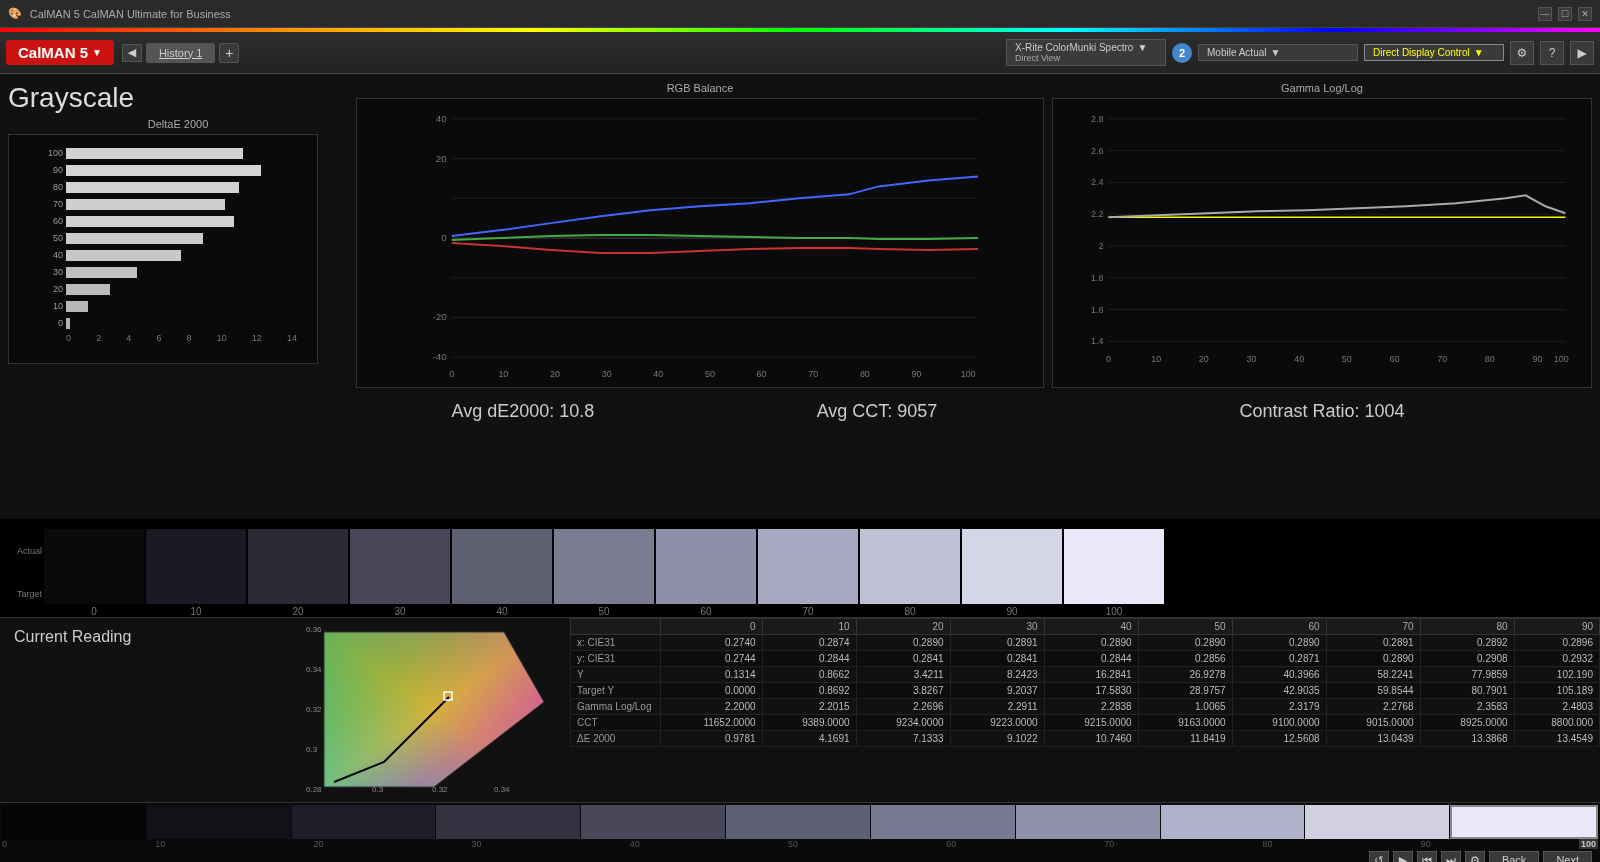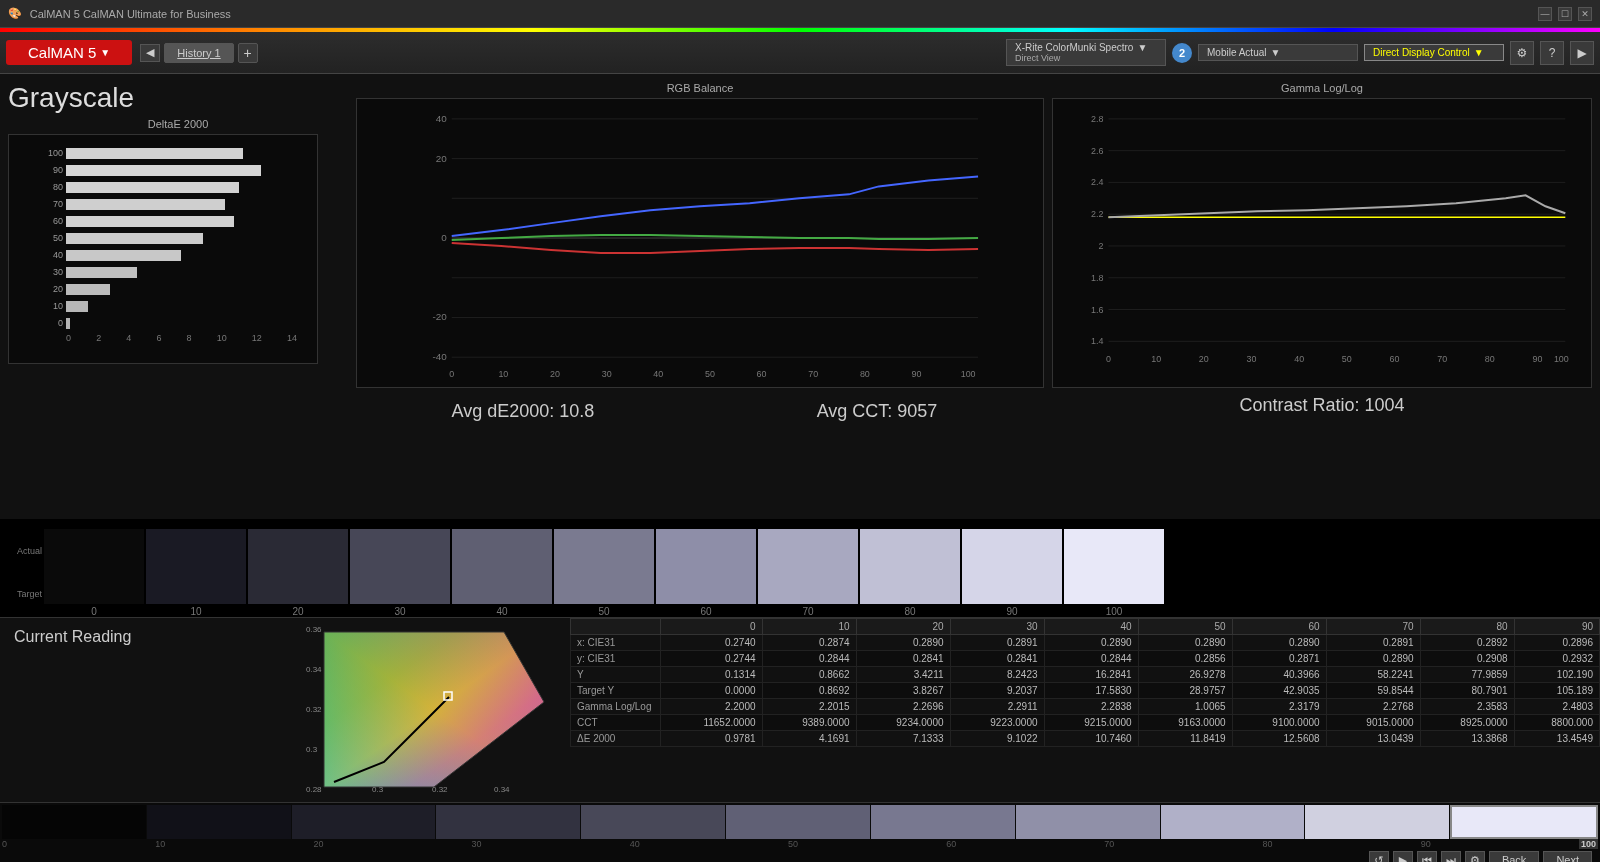--- a/index.html
+++ b/index.html
@@ -53,23 +53,23 @@
       background: linear-gradient(to bottom, #2d2d2d, #222);
       display: flex;
       align-items: center;
       padding: 0 6px;
       gap: 8px;
       border-bottom: 1px solid #444;
     }
     .calman-logo {
       background: #cc1111;
       color: white;
-      font-weight: normal;
+      font-weight: bold;
       font-size: 15px;
-      padding: 4px 22px;
+      padding: 4px 12px;
       border-radius: 3px;
       display: flex;
       align-items: center;
       gap: 4px;
     }
     .calman-logo .arrow {
       font-size: 10px;
     }
 
     
@@ -608,21 +608,21 @@
         <text x="146" y="265" fill="#777" font-size="9" text-anchor="middle">20</text>
         <text x="194" y="265" fill="#777" font-size="9" text-anchor="middle">30</text>
         <text x="242" y="265" fill="#777" font-size="9" text-anchor="middle">40</text>
         <text x="290" y="265" fill="#777" font-size="9" text-anchor="middle">50</text>
         <text x="338" y="265" fill="#777" font-size="9" text-anchor="middle">60</text>
         <text x="386" y="265" fill="#777" font-size="9" text-anchor="middle">70</text>
         <text x="434" y="265" fill="#777" font-size="9" text-anchor="middle">80</text>
         <text x="482" y="265" fill="#777" font-size="9" text-anchor="middle">90</text>
         <text x="506" y="265" fill="#777" font-size="9" text-anchor="middle">100</text>
       </svg>
-      <div style="display:flex;gap:12px;">
+      <div style="display:flex;gap:12px;margin-top:6px;">
         <div class="stat-box">Contrast Ratio: 1004</div>
       </div>
     </div>
   </div>
 
   <div class="swatches-row">
     <div style="width:44px;display:flex;flex-direction:column;justify-content:space-around;font-size:9px;color:#777;height:90px;padding:2px 2px;">
       <span>Actual</span>
       <span>Target</span>
     </div>

